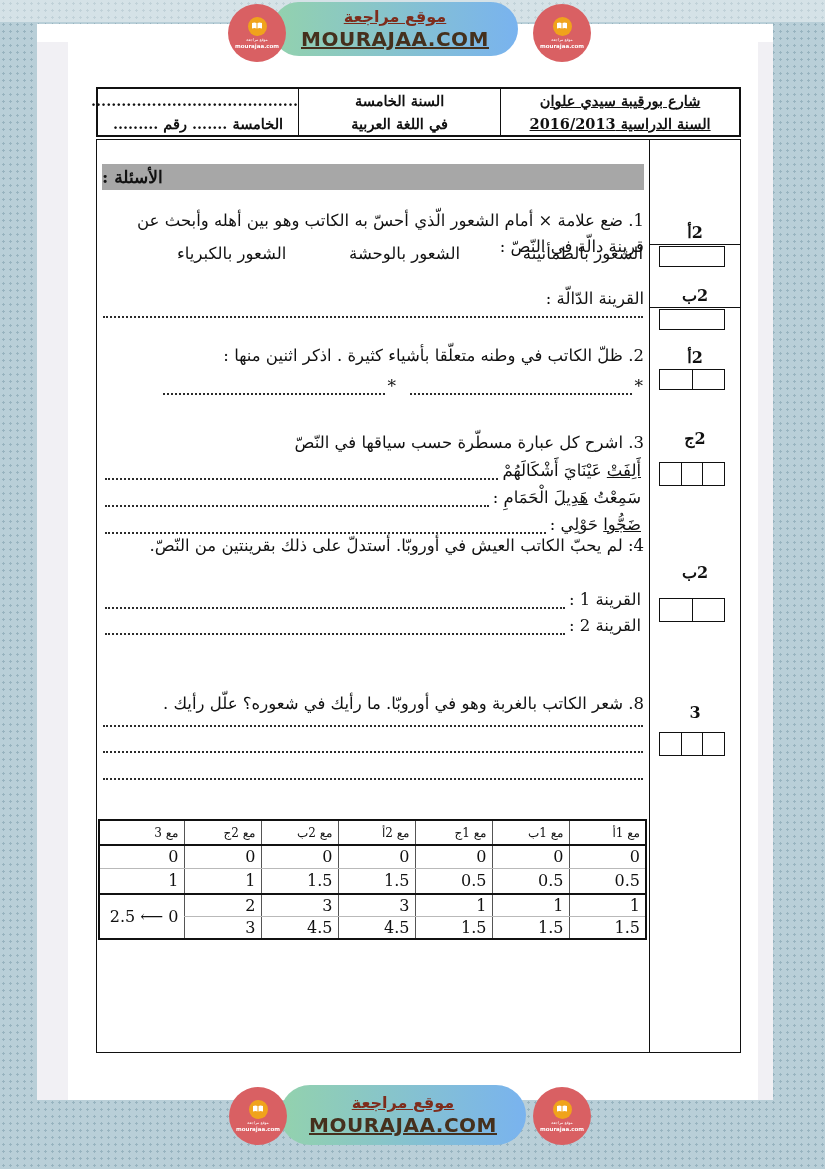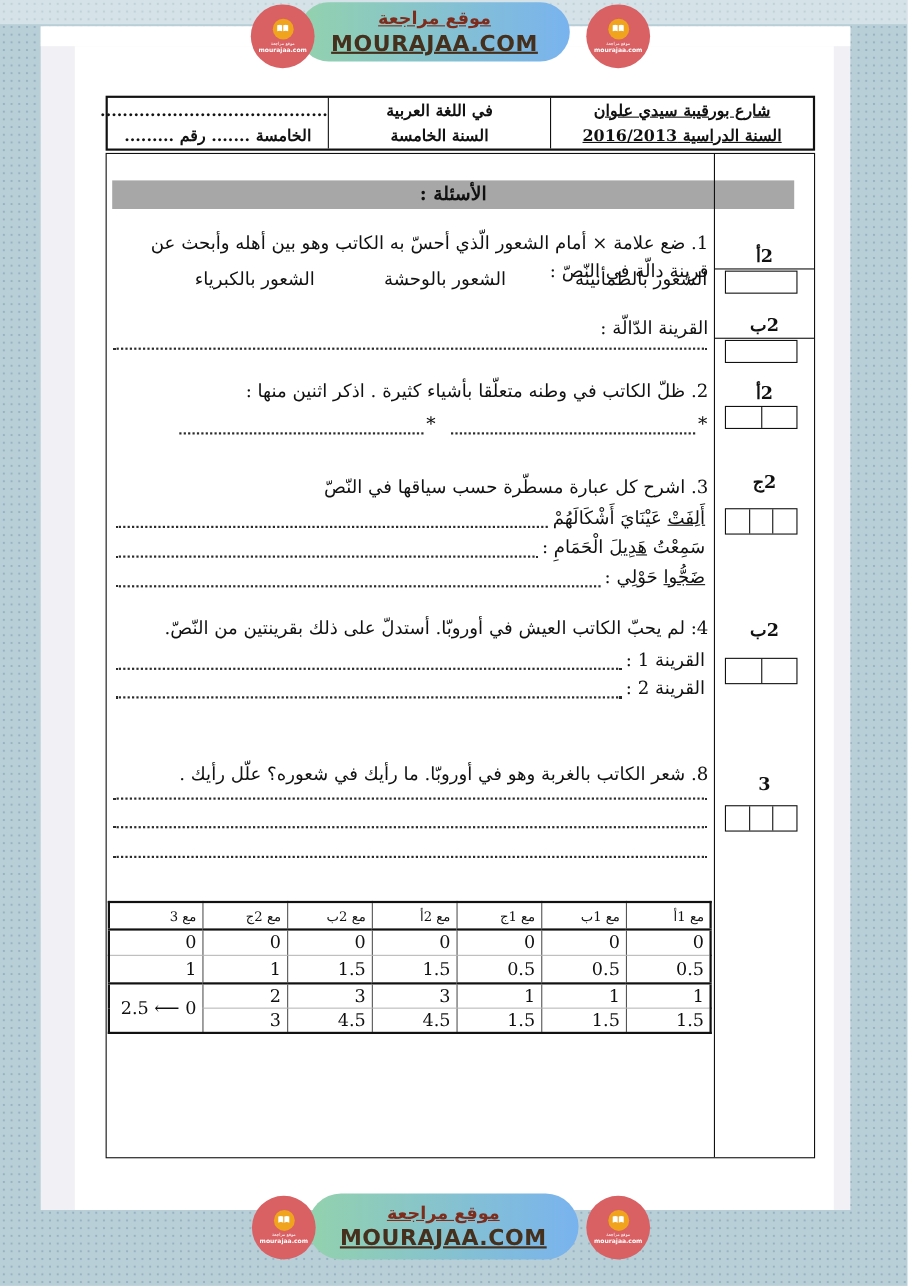--- a/index.html
+++ b/index.html
@@ -21,38 +21,38 @@
   .doc-header .cell{box-sizing:border-box;display:flex;flex-direction:column;justify-content:center;line-height:1.6;}
   .hcell-school{width:241px;border-left:1.6px solid #111;text-decoration:underline;}
   .hcell-subject{width:204px;border-left:1.6px solid #111;}
   .hcell-name{width:200px;}
 
   
   .main-frame{position:absolute;left:28px;top:97px;width:645px;height:914px;border:1.6px solid #111;box-sizing:border-box;}
   .content{position:absolute;left:0;top:0;width:552px;height:100%;font-size:16.5px;}
   .margin-col{position:absolute;left:552px;top:0;width:91px;height:100%;border-left:1.4px solid #111;box-sizing:border-box;}
 
-  .title-bar{position:absolute;left:5px;top:24px;width:620px;height:26px;background:#a7a7a7;text-align:center;font-weight:bold;font-size:17px;line-height:26px;}
+  .title-bar{position:absolute;left:5px;top:24px;width:542px;height:26px;background:#a7a7a7;text-align:left;font-weight:bold;font-size:17px;line-height:26px;}
   .q{position:absolute;right:5px;left:8px;line-height:1.55;}
   .q1{top:68px;}
   .q1-options{position:absolute;right:6px;left:8px;top:104px;display:flex;justify-content:space-between;padding-left:72px;box-sizing:border-box;}
   .q1-clue{top:146px;}
   .dotline{position:absolute;height:14px;border-bottom:2px dotted #2b2b2b;}
   .dl-q1{left:6px;right:6px;top:162px;}
   .q2{top:203px;}
   .q2-stars{position:absolute;right:6px;left:6px;top:238px;display:flex;gap:14px;padding-left:60px;box-sizing:border-box;}
   .q2-stars .half{flex:1;display:flex;align-items:flex-end;gap:3px;}
   .star{font-size:17px;line-height:1;}
   .dotfill{flex:1;border-bottom:2px dotted #2b2b2b;height:13px;}
   .q3{top:290px;}
   .q3i{position:absolute;right:8px;left:8px;display:flex;align-items:flex-end;gap:4px;}
   .q3i .lbl{white-space:nowrap;}
   .q3i1{top:321px;} .q3i2{top:348px;} .q3i3{top:375px;}
   .uword{text-decoration:underline;}
-  .q4{top:418px;}
+  .q4{top:393px;}
   .clueline{position:absolute;right:8px;left:8px;display:flex;align-items:flex-end;gap:4px;}
   .q4c1{top:450px;} .q4c2{top:476px;}
   .q5{top:551px;}
   .dl5a{left:6px;right:6px;top:571px;}
   .dl5b{left:6px;right:6px;top:597px;}
   .dl5c{left:6px;right:6px;top:624px;}
 
   
   .score-table{position:absolute;right:2px;top:679px;width:547px;border-collapse:collapse;table-layout:fixed;font-size:16px;direction:rtl;}
   .score-table th,.score-table td{border:1px solid #555;box-sizing:border-box;padding:1px 5px;text-align:right;font-weight:normal;background:#fff;}
@@ -101,22 +101,22 @@
     <div class="sheet-topband"></div>
 
     <div class="page">
 
       <div class="doc-header">
         <div class="cell hcell-school">
           <div>شارع بورقيبة سيدي علوان</div>
           <div>السنة الدراسية 2016/2013</div>
         </div>
         <div class="cell hcell-subject">
+          <div>السنة الخامسة</div>
           <div>في اللغة العربية</div>
-          <div>السنة الخامسة</div>
         </div>
         <div class="cell hcell-name">
           <div>.........................................</div>
           <div>الخامسة ....... رقم .........</div>
         </div>
       </div>
 
       <div class="main-frame">
 
         <div class="content">

